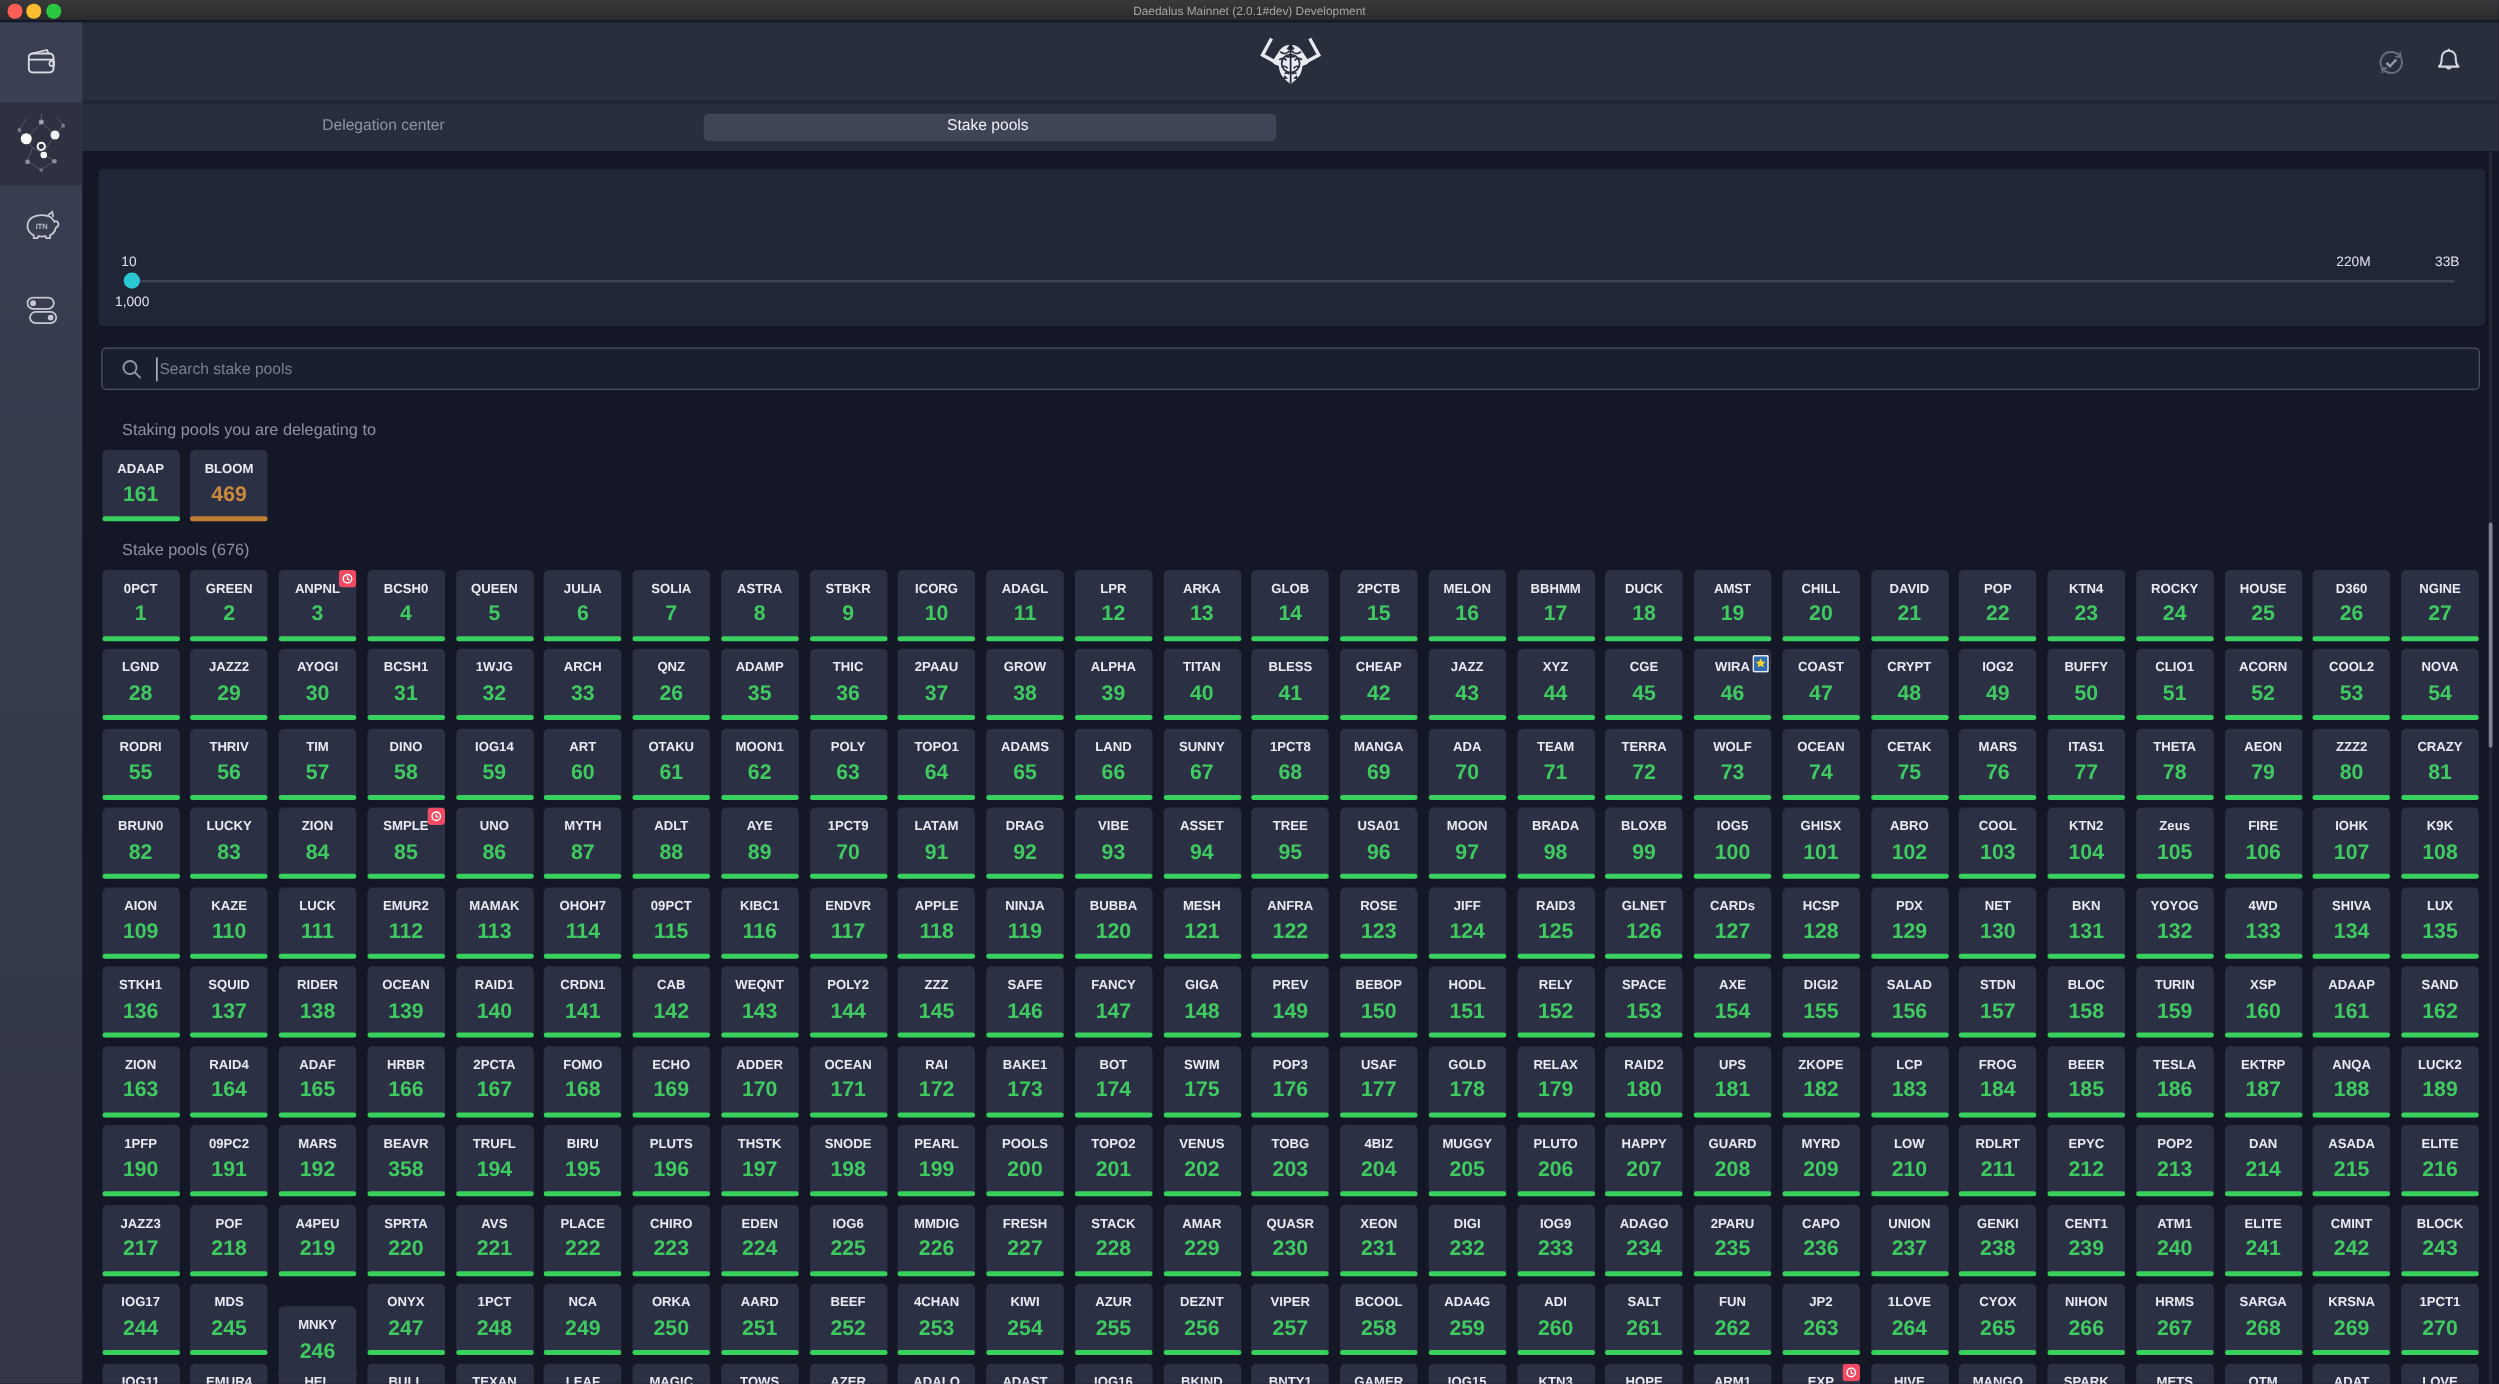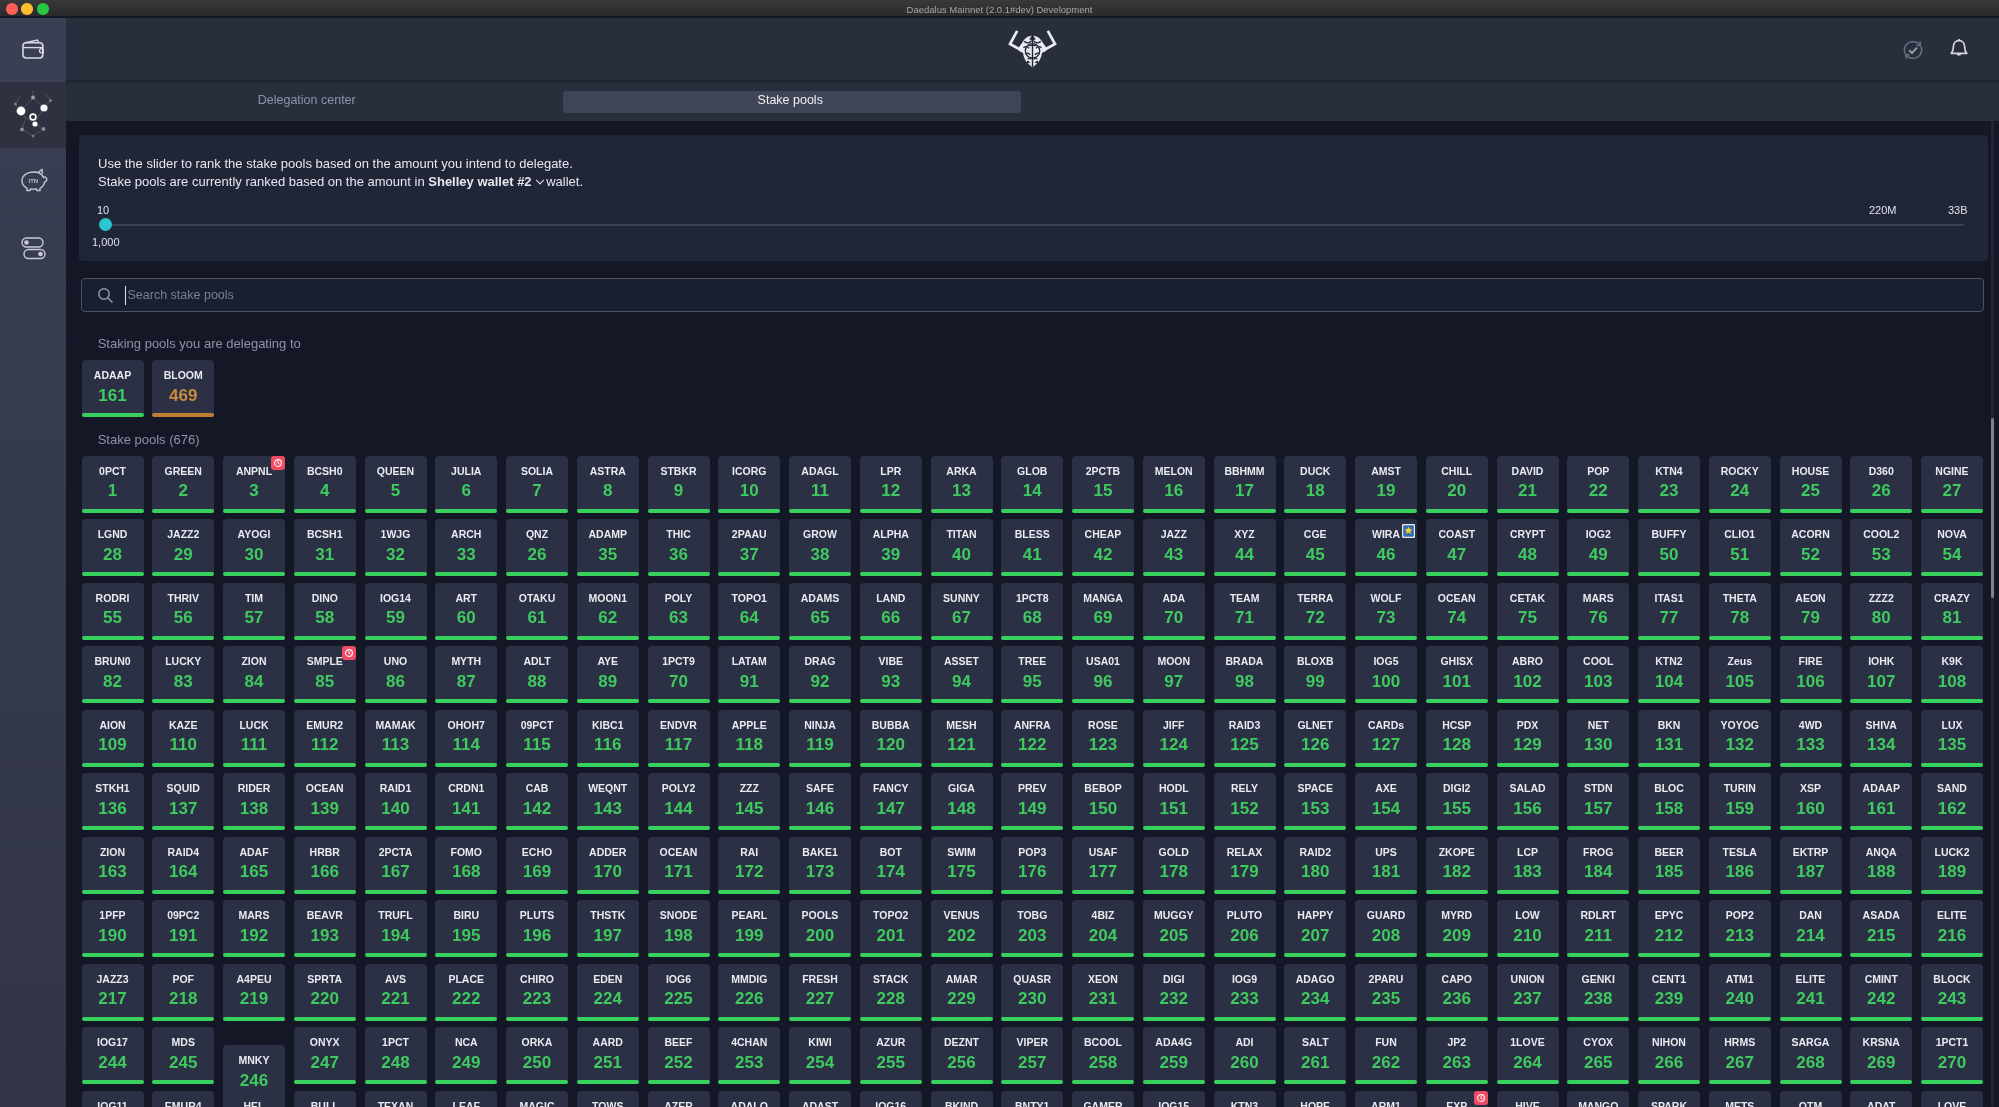--- a/index.html
+++ b/index.html
@@ -129,21 +129,20 @@
     <path d="M10 2.6 L10 1" stroke="#d3d6de" stroke-width="1.7"></path>
   </svg>
 </div>
 <div id="tabbar">
   <div id="tab-active"></div>
   <div class="tab" style="left:574.25px;color:#eef0f4">Stake pools</div>
   <div class="tab" style="left:90.75px">Delegation center</div>
 </div>
 <div id="content">
   <div id="panel"></div>
-  <div id="intro">Use the slider to rank the stake pools based on the amount you intend to delegate.<br>Stake pools are currently ranked based on the amount in <b>Shelley wallet #2</b><span class="chev"></span> wallet.</div>
   <div class="sl-lab" style="left:31px;top:82.5px">10</div>
   <div class="sl-lab" style="left:1803px;top:82.5px">220M</div>
   <div class="sl-lab" style="left:1882px;top:82.5px">33B</div>
   <div id="track"></div>
   <div id="thumb"></div>
   <div class="sl-lab" style="left:26px;top:114.5px">1,000</div>
   <div id="search">
     <svg width="17" height="17" viewBox="0 0 17 17">
           <circle cx="7" cy="7" r="5.2" fill="none" stroke="#9298a6" stroke-width="1.5"></circle>
           <path d="M11 11 L15.5 15.5" stroke="#9298a6" stroke-width="1.5"></path>
@@ -938,21 +937,21 @@
 <div class="t" style="left:86.25px;top:779.4px">
         <b>09PC2</b>
         <i>191</i>
       </div>
 <div class="t" style="left:157.00px;top:779.4px">
         <b>MARS</b>
         <i>192</i>
       </div>
 <div class="t" style="left:227.75px;top:779.4px">
         <b>BEAVR</b>
-        <i>193</i>
+        <i>358</i>
       </div>
 <div class="t" style="left:298.50px;top:779.4px">
         <b>TRUFL</b>
         <i>194</i>
       </div>
 <div class="t" style="left:369.25px;top:779.4px">
         <b>BIRU</b>
         <i>195</i>
       </div>
 <div class="t" style="left:440.00px;top:779.4px">

